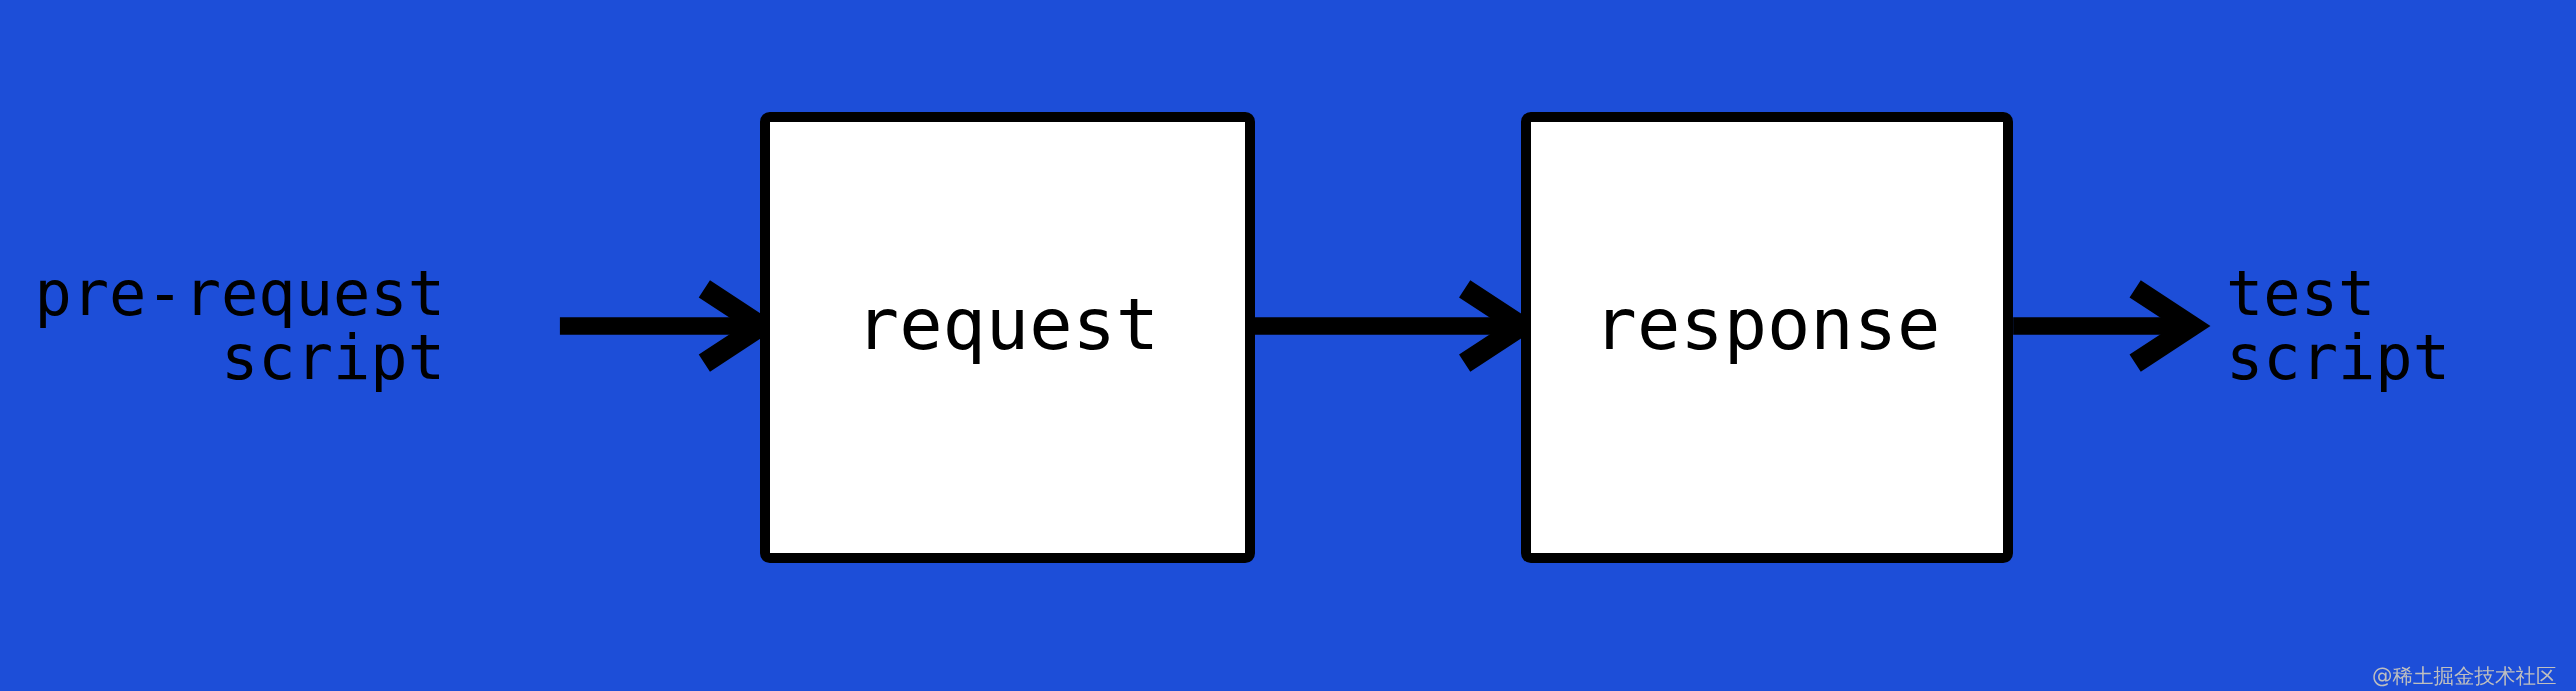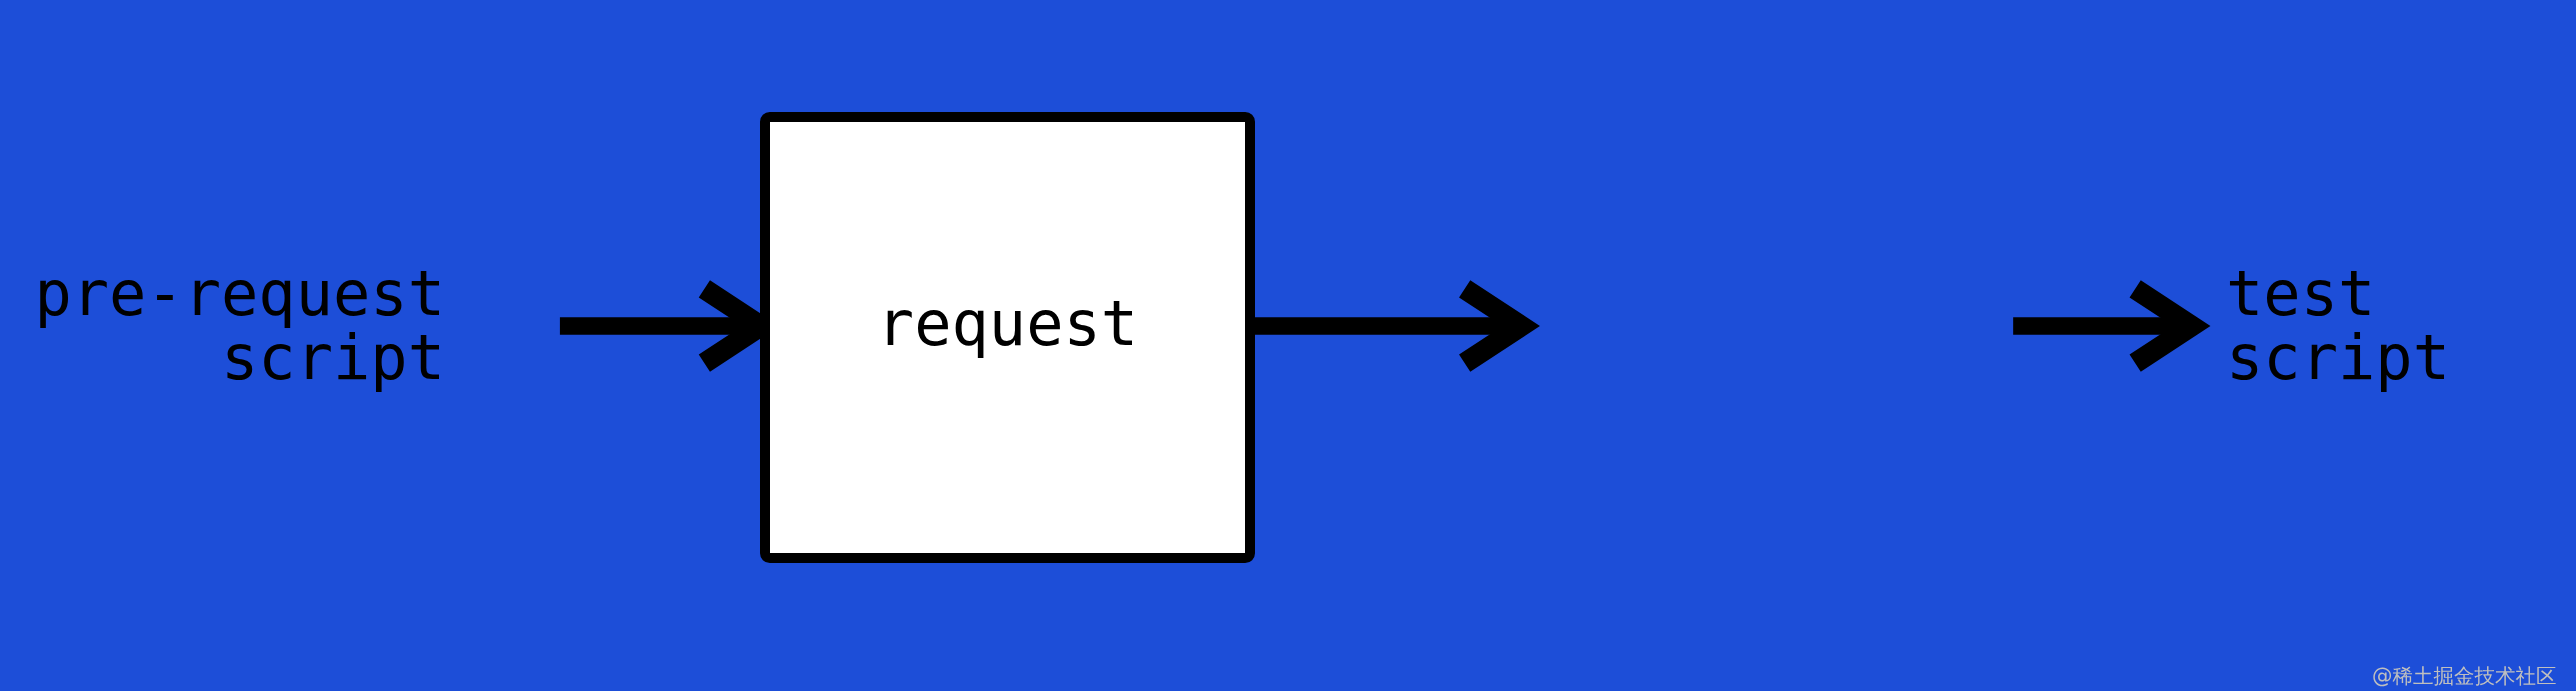--- a/index.html
+++ b/index.html
@@ -55,21 +55,21 @@
   }
   .box-request {
     left: 760px;
     width: 495px;
   }
   .box-response {
     left: 1521px;
     width: 492px;
   }
   .box-label {
-    font-size: 62px;
+    font-size: 72px;
     line-height: 64px;
     transform: translateY(-13.7px);
     white-space: nowrap;
   }
   .watermark {
     position: absolute;
     top: 664px;
     right: 19.5px;
     font-family: "DejaVu Sans", sans-serif;
     font-size: 20.5px;
@@ -99,20 +99,23 @@
 
   <div class="label label-left">
     <div>pre-request</div>
     <div>script</div>
   </div>
 
   <div class="box box-request">
     <span class="box-label">request</span>
   </div>
 
+  <div class="box box-response">
+    <span class="box-label">response</span>
+  </div>
 
   <div class="label label-right">
     <div>test</div>
     <div>script</div>
   </div>
 
   <div class="watermark">@稀土掘金技术社区</div>
 
 </div>
 

